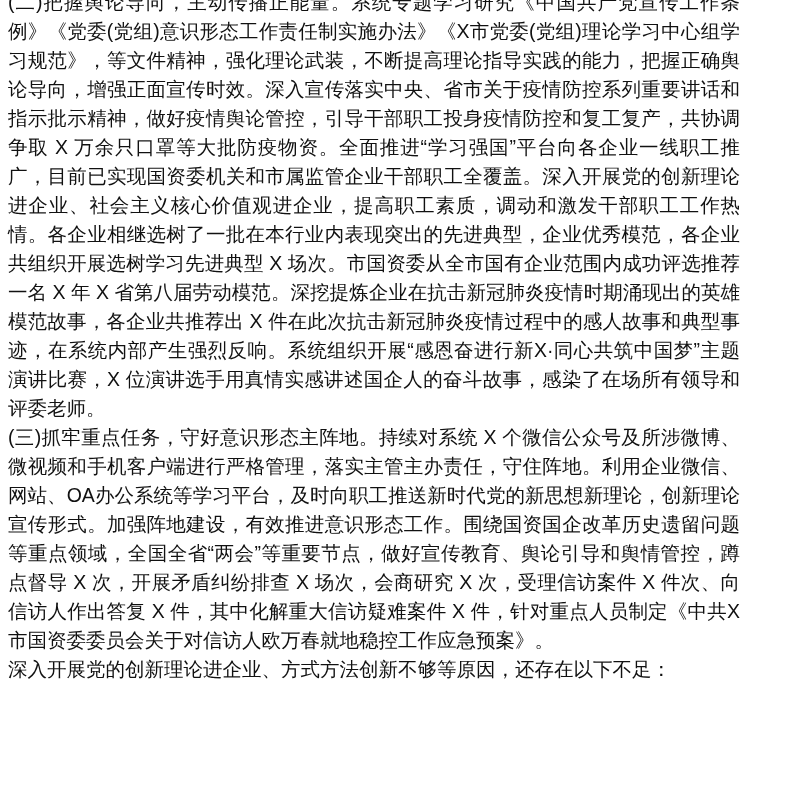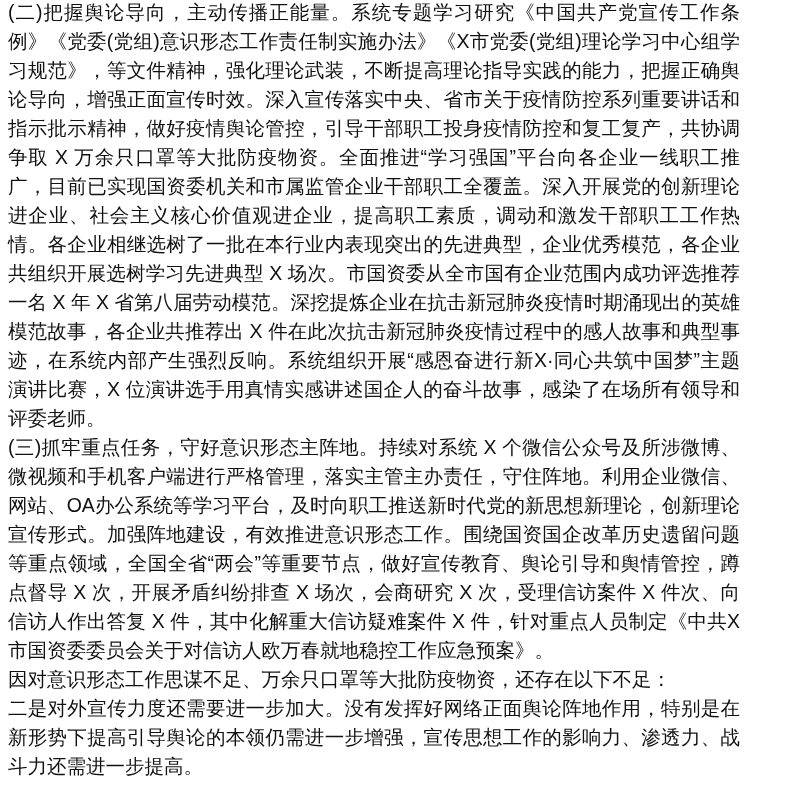--- a/index.html
+++ b/index.html
@@ -11,21 +11,21 @@
     width: 800px;
     height: 800px;
     overflow: hidden;
   }
   .page {
     width: 748px;
     height: 800px;
     overflow: hidden;
     background: #ffffff;
     box-sizing: border-box;
-    padding: 10px 8px;
+    padding: 0 8px;
   }
   .doc {
     margin-top: -12px;
     font-family: "Liberation Sans", "DejaVu Sans", sans-serif;
     font-size: 19.5px;
     line-height: 29px;
     color: #111111;
     text-align: justify;
     text-justify: inter-ideograph;
     word-break: break-all;
@@ -35,17 +35,16 @@
     padding: 0;
   }
 </style>
 </head>
 <body>
 
 <div class="page">
   <div class="doc">
     <p>(二)把握舆论导向，主动传播正能量。系统专题学习研究《中国共产党宣传工作条例》《党委(党组)意识形态工作责任制实施办法》《X市党委(党组)理论学习中心组学习规范》，等文件精神，强化理论武装，不断提高理论指导实践的能力，把握正确舆论导向，增强正面宣传时效。深入宣传落实中央、省市关于疫情防控系列重要讲话和指示批示精神，做好疫情舆论管控，引导干部职工投身疫情防控和复工复产，共协调争取 X 万余只口罩等大批防疫物资。全面推进“学习强国”平台向各企业一线职工推广，目前已实现国资委机关和市属监管企业干部职工全覆盖。深入开展党的创新理论进企业、社会主义核心价值观进企业，提高职工素质，调动和激发干部职工工作热情。各企业相继选树了一批在本行业内表现突出的先进典型，企业优秀模范，各企业共组织开展选树学习先进典型 X 场次。市国资委从全市国有企业范围内成功评选推荐一名 X 年 X 省第八届劳动模范。深挖提炼企业在抗击新冠肺炎疫情时期涌现出的英雄模范故事，各企业共推荐出 X 件在此次抗击新冠肺炎疫情过程中的感人故事和典型事迹，在系统内部产生强烈反响。系统组织开展“感恩奋进行新X·同心共筑中国梦”主题演讲比赛，X 位演讲选手用真情实感讲述国企人的奋斗故事，感染了在场所有领导和评委老师。</p>
     <p>(三)抓牢重点任务，守好意识形态主阵地。持续对系统 X 个微信公众号及所涉微博、微视频和手机客户端进行严格管理，落实主管主办责任，守住阵地。利用企业微信、网站、OA办公系统等学习平台，及时向职工推送新时代党的新思想新理论，创新理论宣传形式。加强阵地建设，有效推进意识形态工作。围绕国资国企改革历史遗留问题等重点领域，全国全省“两会”等重要节点，做好宣传教育、舆论引导和舆情管控，蹲点督导 X 次，开展矛盾纠纷排查 X 场次，会商研究 X 次，受理信访案件 X 件次、向信访人作出答复 X 件，其中化解重大信访疑难案件 X 件，针对重点人员制定《中共X市国资委委员会关于对信访人欧万春就地稳控工作应急预案》。</p>
-    <p>因对意识形态工作思谋不足、万余只口罩等大批防疫物资，还存在以下不足：</p>
-    <p>二是对外宣传力度还需要进一步加大。没有发挥好网络正面舆论阵地作用，特别是在新形势下提高引导舆论的本领仍需进一步增强，宣传思想工作的影响力、渗透力、战斗力还需进一步提高。</p>
+    <p>深入开展党的创新理论进企业、方式方法创新不够等原因，还存在以下不足：</p>
 
   </div>
 </div>
 
 </body></html>

